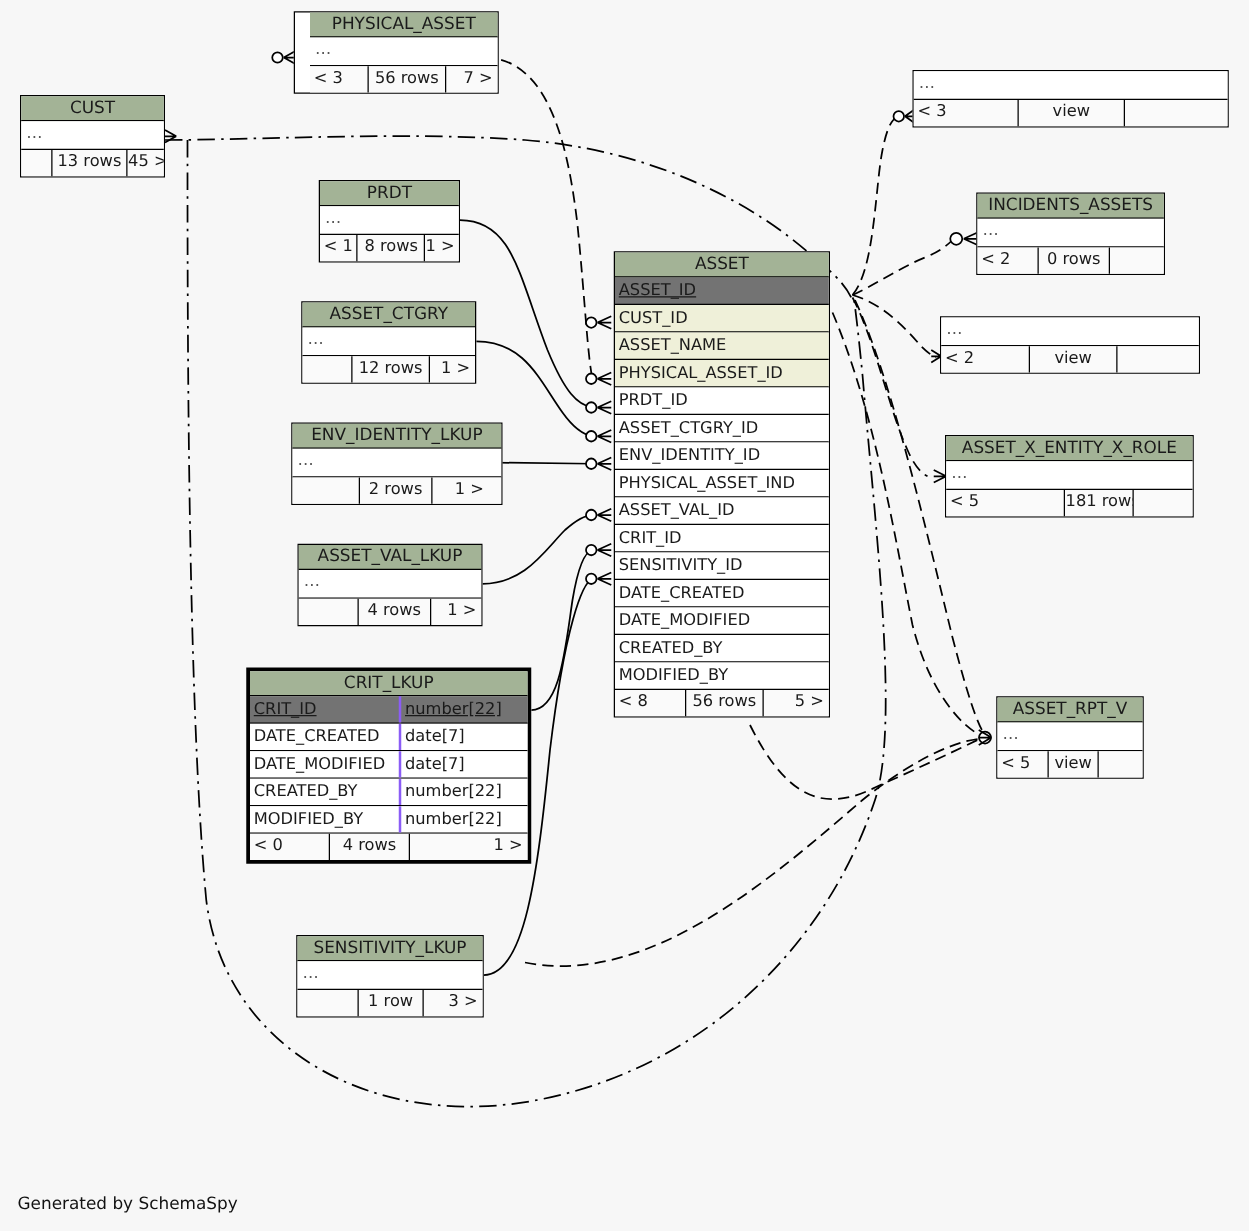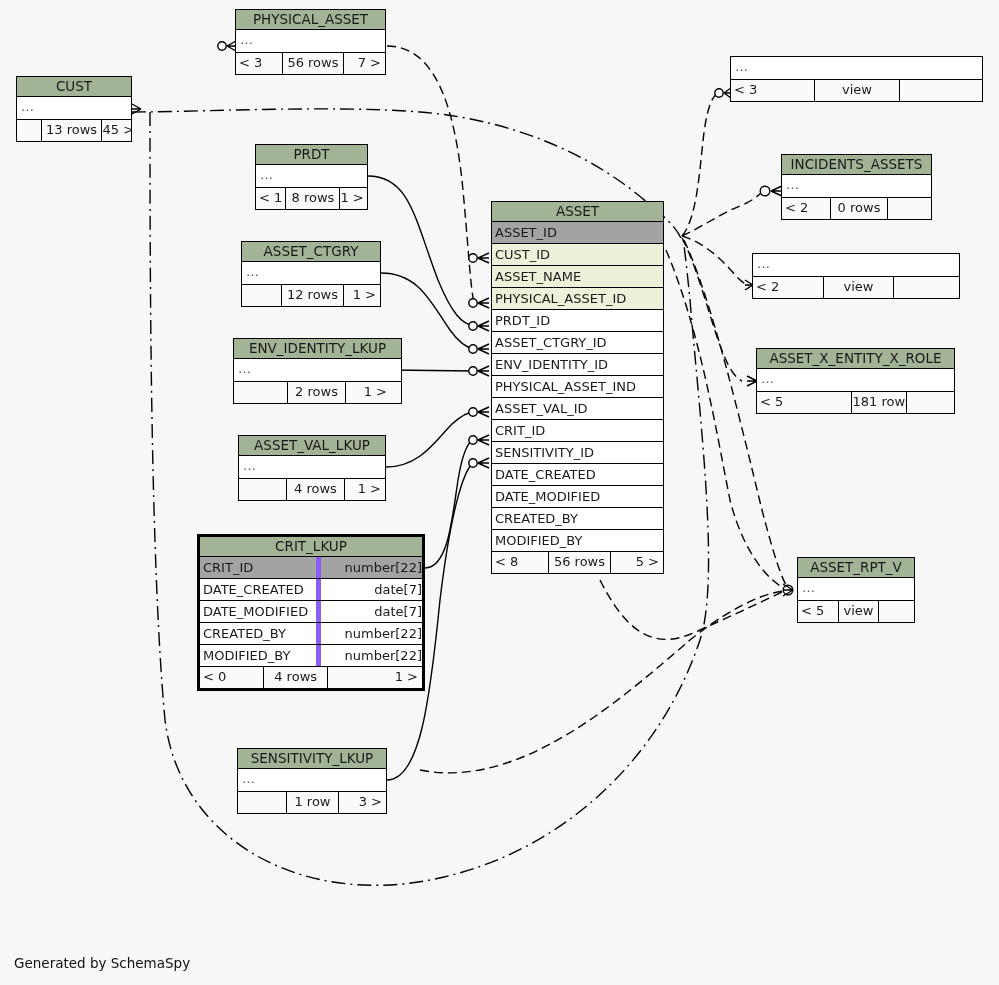--- a/index.html
+++ b/index.html
@@ -39,22 +39,22 @@
   .col{
     display:flex;
     border-bottom:1px solid #000;
     line-height:21px;
     height:22px;
     box-sizing:border-box;
     background:#fff;
   }
   .col:last-child{border-bottom:1px solid #000;}
   .col .cname{padding-left:3px;flex:1;white-space:nowrap;overflow:hidden;}
-  .col .ctype{padding-left:3px;width:98px;border-left:5px solid #8b5cf6;white-space:nowrap;overflow:hidden;text-align:right;}
-  .col.pk{background:#a3a3a3;}
+  .col .ctype{padding-left:3px;width:98px;border-left:2px solid #8b5cf6;white-space:nowrap;overflow:hidden;}
+  .col.pk{background:#737373;text-decoration:underline;}
   .col.fk{background:#eff0d9;}
   .col.plain{background:#fff;}
 
   .ellipsis{
     height:22px;line-height:19px;
     padding-left:4px;
     border-bottom:1px solid #000;
     color:#555;font-size:13px;
     background:#fff;
   }
@@ -162,21 +162,21 @@
   <div id="tables-layer">
       <div class="tbl" style="left: 16px; top: 76px; width: 116px;">
         <div class="thead">CUST</div>
         <div class="ellipsis">…</div>
         <div class="foot">
           <div class="f1" style="width: 24px;"></div>
           <div class="f2" style="width: 62px;">13 rows</div>
           <div class="f3" style="width: 30px;">45 &gt;</div>
         </div>
       </div>
-      <div class="tbl" style="left: 235px; top: 9px; width: 151px;">
+      <div class="tbl" style="left: 235px; top: 9px; width: 164px; padding-left: 12px;">
         <div class="thead">PHYSICAL_ASSET</div>
         <div class="ellipsis">…</div>
         <div class="foot">
           <div class="f1" style="width: 47px;">&lt; 3</div>
           <div class="f2" style="width: 62px;">56 rows</div>
           <div class="f3" style="width: 43px;">7 &gt;</div>
         </div>
       </div>
       <div class="tbl" style="left: 255px; top: 144px; width: 113px;">
         <div class="thead">PRDT</div>

